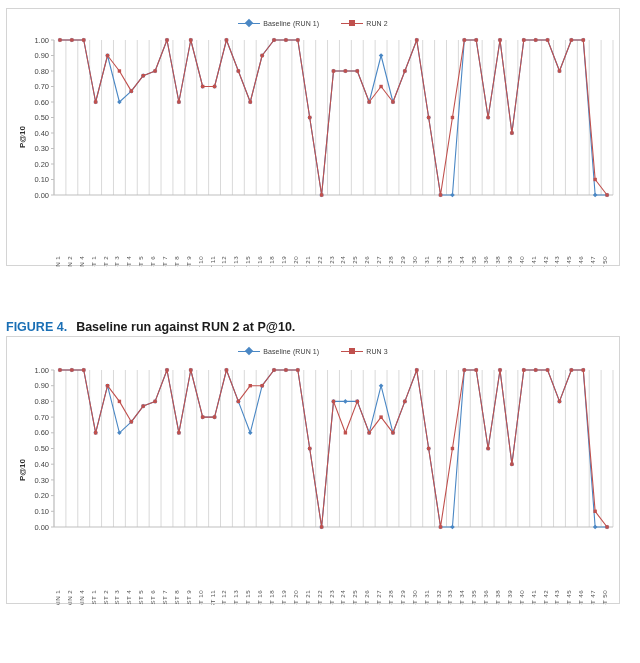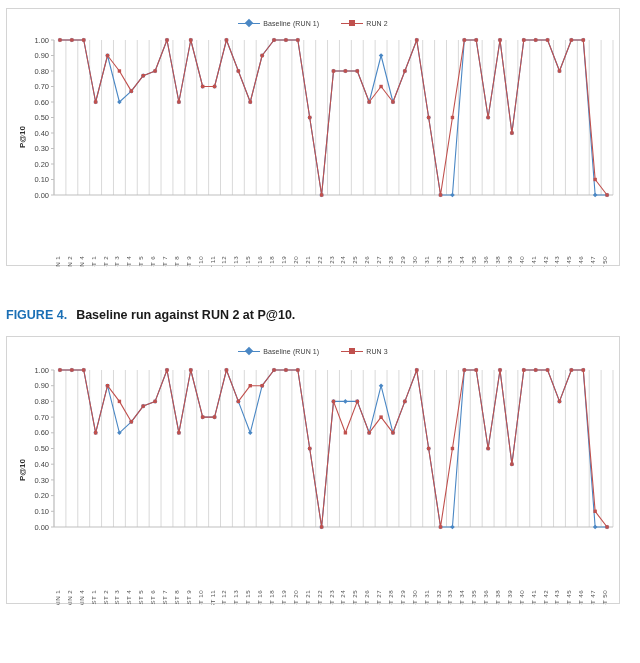--- a/index.html
+++ b/index.html
@@ -101,21 +101,21 @@
   .ytick-text { font-size: 7.5px; fill: #444; font-family: "Liberation Sans", sans-serif; }
   .xtick-text { font-size: 6.2px; fill: #555; font-family: "Liberation Sans", sans-serif; letter-spacing: 0.4px; }
 
   .caption {
     position: absolute;
     left: 6px;
     font-size: 12.5px;
     font-weight: bold;
     white-space: nowrap;
   }
-  #caption-4 { top: 300px; text-align: right; }
+  #caption-4 { top: 312px; text-align: right; }
   .caption .fig-num { color: #1a6fb5; margin-right: 9px; }
   .caption .fig-text { color: #1a1a1a; }
 </style>
 </head>
 <body>
 
 <div class="page">
 
   <div class="figure-block" id="figure-4-block">
     <div class="chart-frame" id="chart-4-frame">

